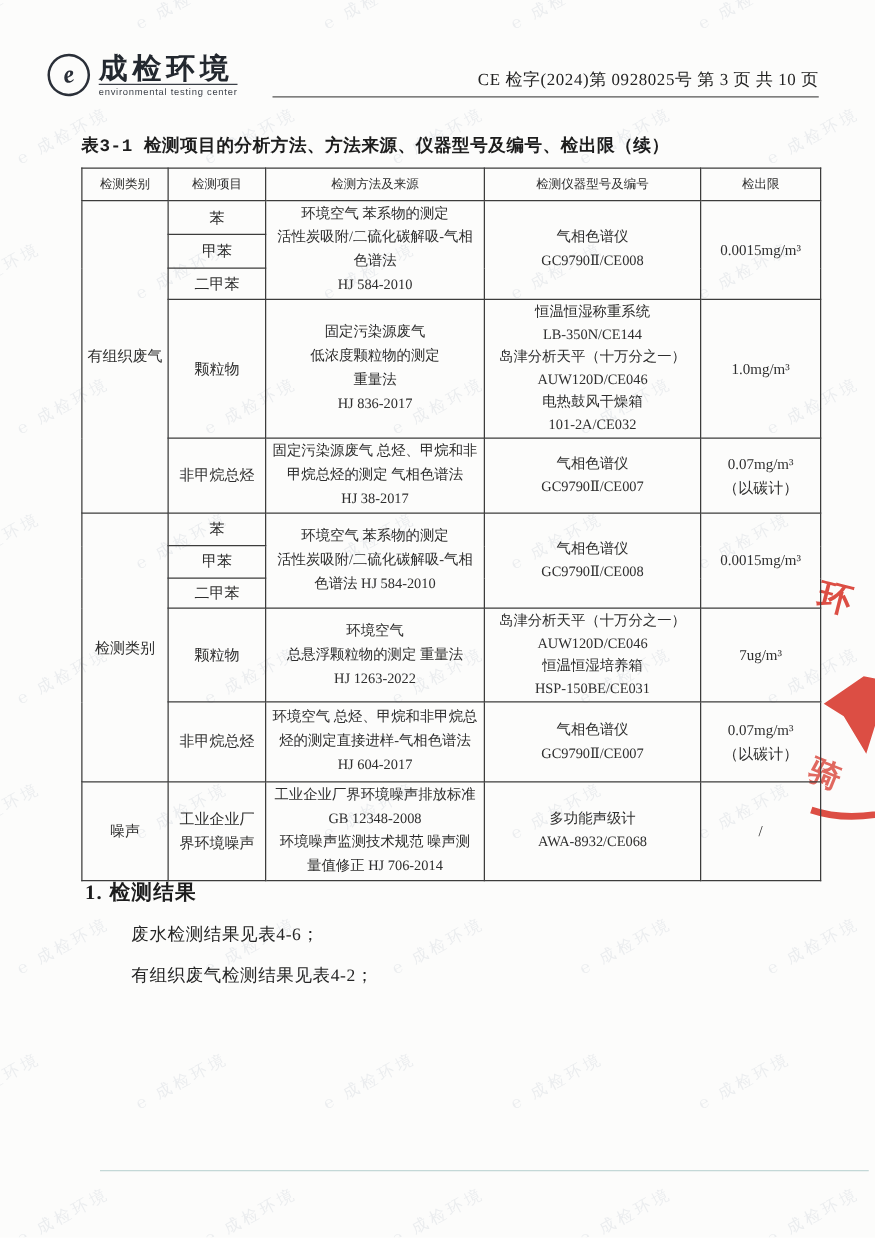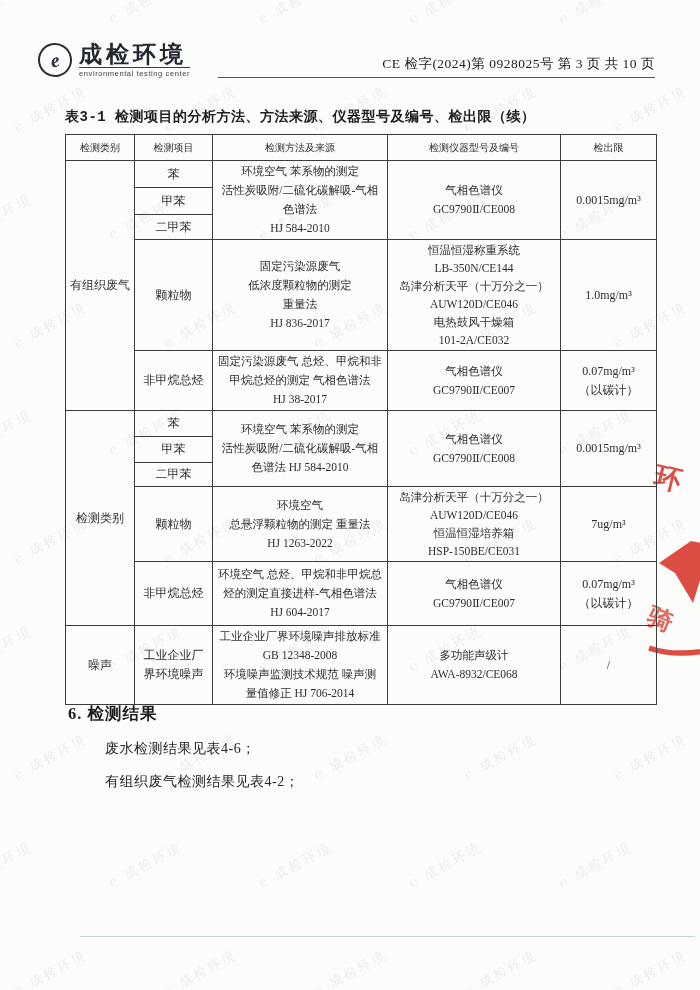--- a/index.html
+++ b/index.html
@@ -247,21 +247,21 @@
 量值修正 HJ 706-2014</td>
         <td class="inst">多功能声级计
 AWA-8932/CE068</td>
         <td>/</td>
       </tr>
     </tbody>
       </table>
   </div>
 
   <div id="results">
-    <div class="res-head">6. 检测结果</div>
+    <div class="res-head">1. 检测结果</div>
     <div class="res-line">废水检测结果见表4-6；</div>
     <div class="res-line">有组织废气检测结果见表4-2；</div>
   </div>
 
   <div id="stamp">
     <svg width="120" height="215" viewBox="0 0 120 215">
       <text id="stamp-top" x="8" y="42" font-size="27" fill="#d8372b" font-weight="bold" transform="rotate(14 20 40)">环</text>
       <path d="M 14 118 L 46 96 L 86 104 L 58 126 L 48 158 L 30 128 Z" fill="#d8372b"></path>
       <text id="stamp-bottom" x="2" y="182" font-size="25" fill="#d8372b" font-weight="bold" transform="rotate(22 14 176)" opacity="0.85">骑</text>
       <path d="M 4 203 Q 42 216 95 196" stroke="#d8372b" stroke-width="5.5" fill="none"></path>

